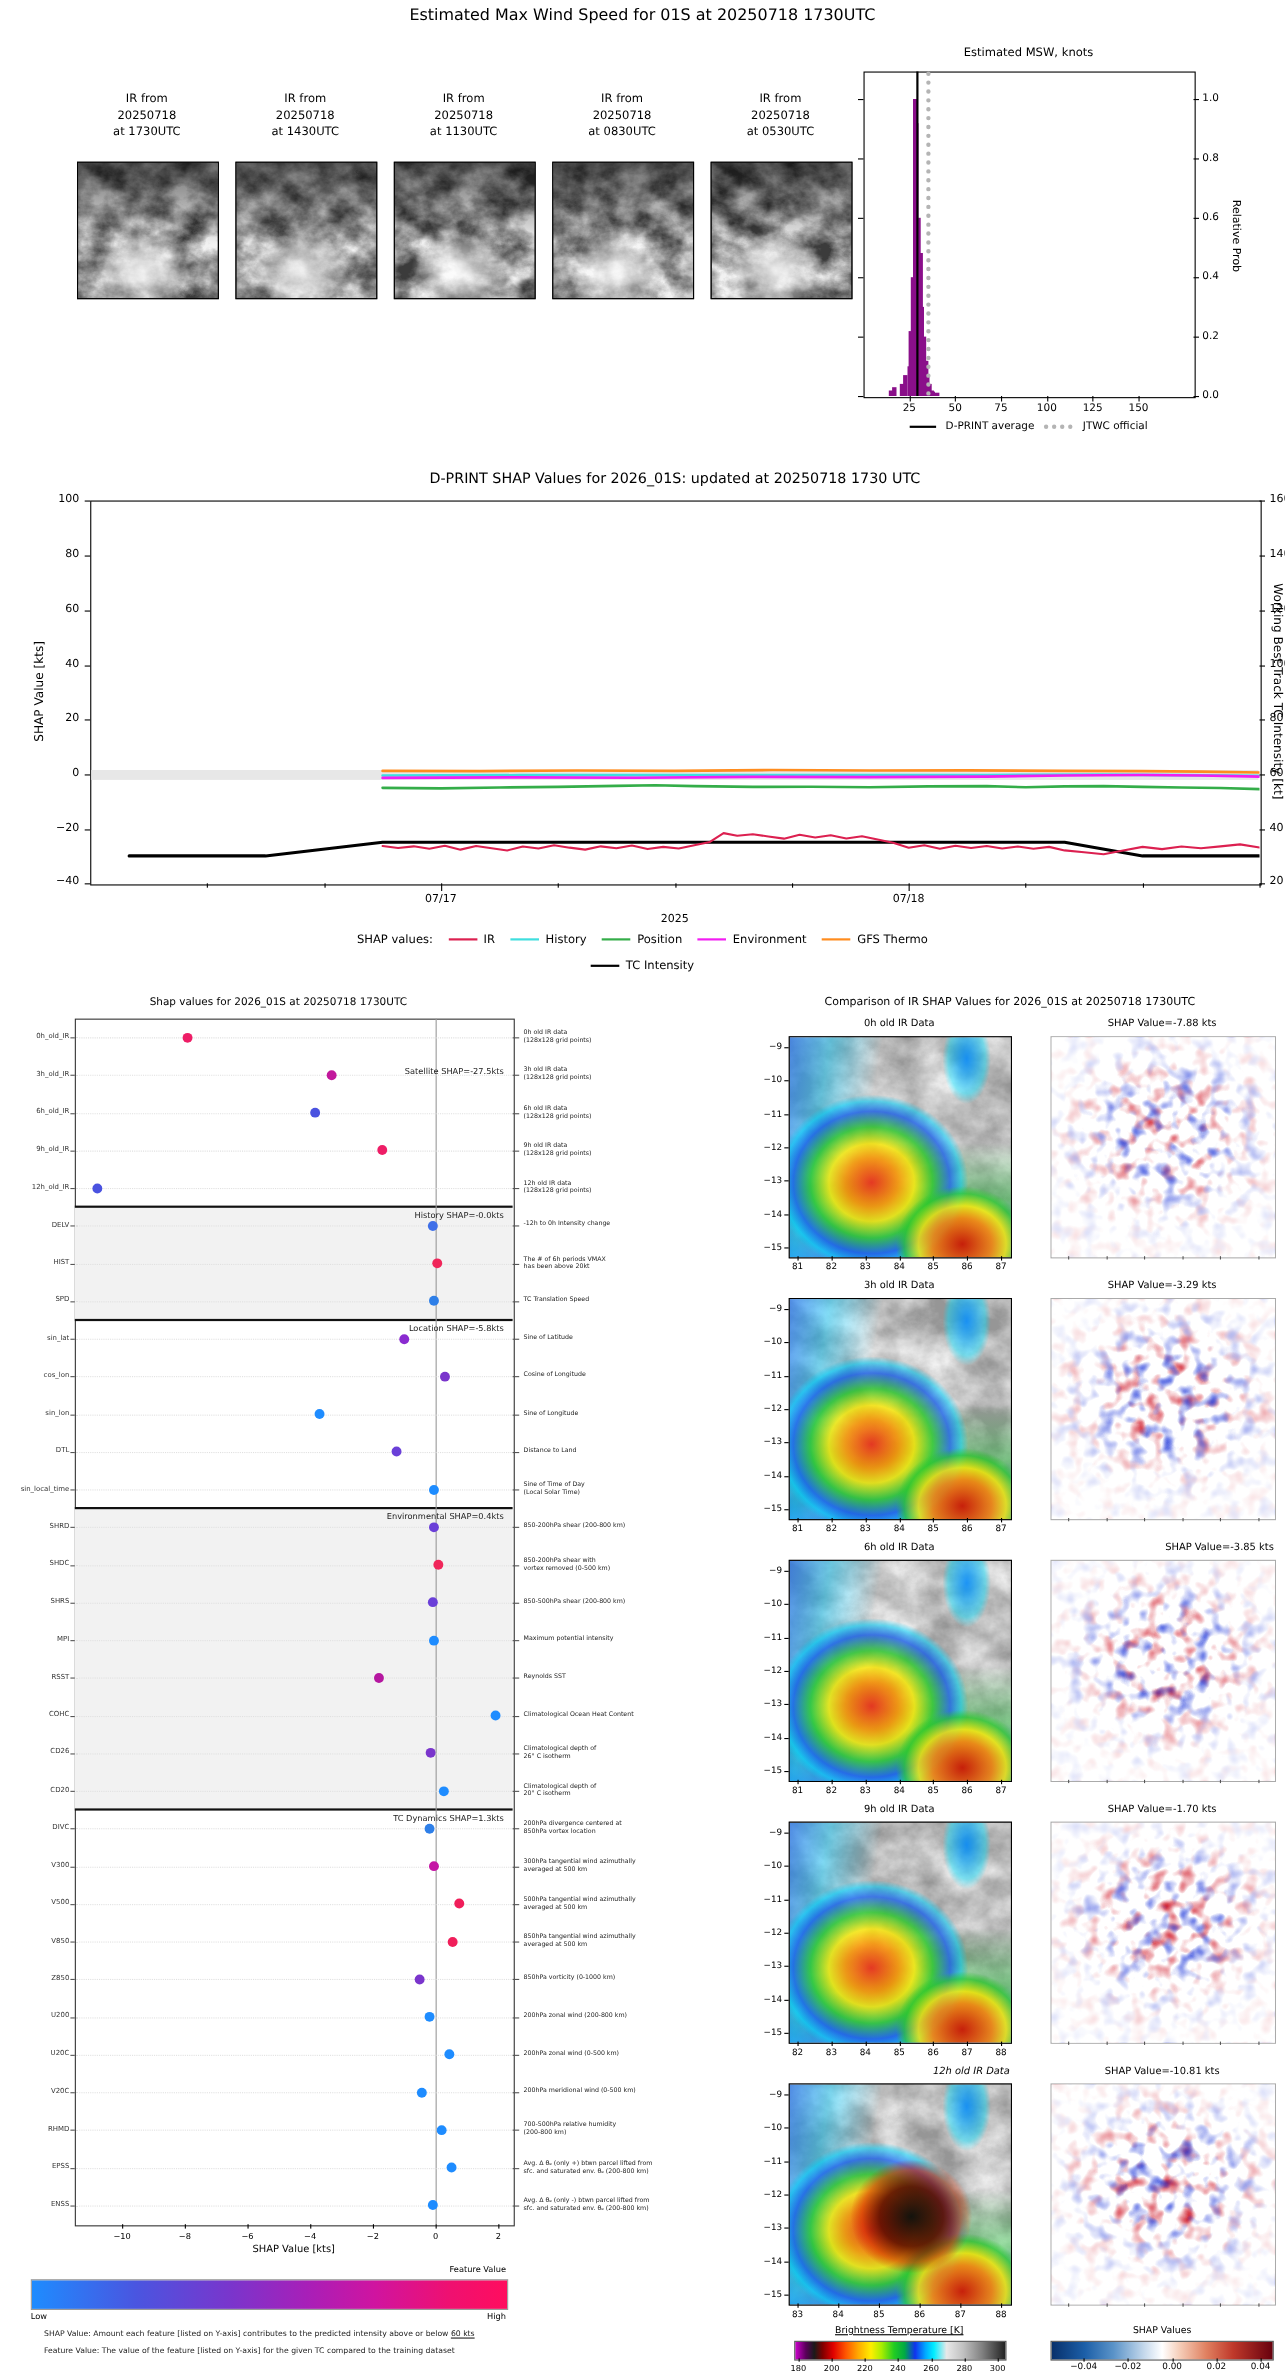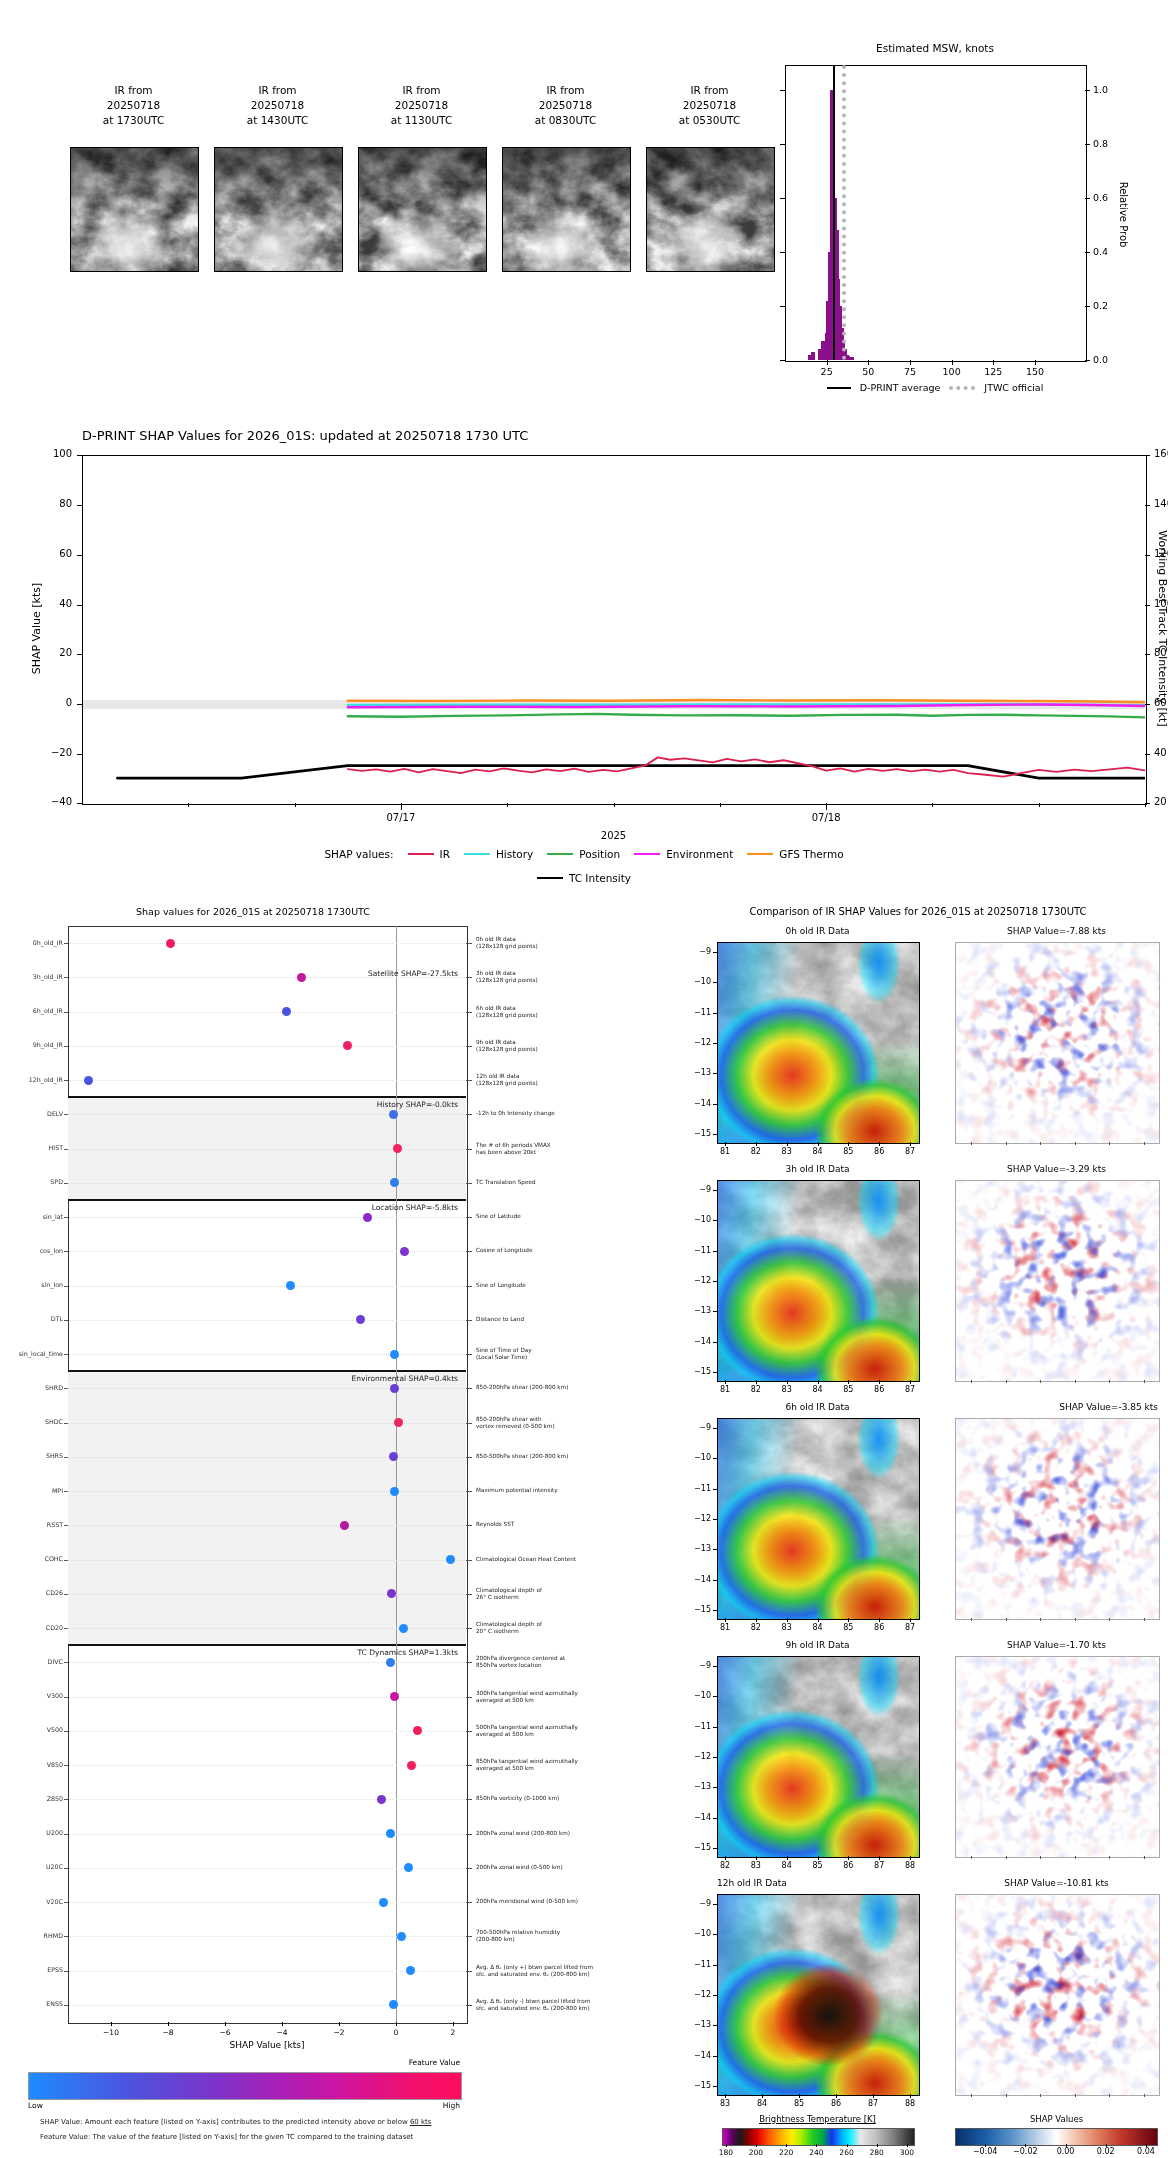--- a/index.html
+++ b/index.html
@@ -9,21 +9,21 @@
   #gen{position:absolute;inset:0;}
   #top-title{position:absolute;left:0;top:6px;width:1168px;text-align:center;font-size:14.5px;}
   
   #hist-frame{position:absolute;left:785px;top:65px;width:300px;height:295px;border:1.2px solid #000;}
   #hist-title{position:absolute;left:785px;top:42px;width:300px;text-align:center;font-size:10.5px;}
   #hist-ylabel{position:absolute;left:1058px;top:209px;width:130px;text-align:center;font-size:10px;transform:rotate(90deg);}
   #hist-legend{position:absolute;left:735px;top:382px;width:400px;display:flex;justify-content:center;align-items:center;gap:9px;font-size:9.5px;}
   .sw-line{display:inline-block;width:24px;border-top:2px solid #000;}
   .sw-dots{display:inline-block;width:26px;border-top:4px dotted #b4b4b4;}
   
-  #mid-title{position:absolute;left:82px;top:428px;width:1063px;text-align:left;font-size:13px;}
+  #mid-title{position:absolute;left:82px;top:428px;width:1063px;text-align:center;font-size:13px;}
   #mid-frame{position:absolute;left:82px;top:455px;width:1063px;height:348px;border:1.2px solid #000;}
   #mid-band{position:absolute;left:83px;top:700px;width:1061px;height:9px;background:#e7e7e7;}
   #mid-ylabel-left{position:absolute;left:-44px;top:622px;width:160px;text-align:center;font-size:11px;transform:rotate(-90deg);}
   #mid-ylabel-right{position:absolute;left:1042px;top:622px;width:240px;text-align:center;font-size:11px;transform:rotate(90deg);}
   #mid-xlabel{position:absolute;left:82px;top:830px;width:1063px;text-align:center;font-size:10px;}
   #mid-legend-row1,#mid-legend-row2{position:absolute;left:0;width:1168px;display:flex;justify-content:center;align-items:center;gap:14px;font-size:10.5px;}
   #mid-legend-row1{top:848px;}
   #mid-legend-row2{top:872px;}
   .leg-sw{display:inline-block;width:26px;height:0;border-top:2.6px solid #000;}
   .leg-item{display:flex;align-items:center;gap:6px;}
@@ -59,20 +59,21 @@
     linear-gradient(to top, rgba(25,120,235,.72), rgba(45,190,65,.5) 26%, transparent 52%);}
   .ir-dark::after{content:"";position:absolute;inset:0;background:
     radial-gradient(32% 30% at 55% 60%, rgba(12,12,12,.97), rgba(95,12,0,.9) 45%, rgba(210,45,0,.6) 70%, transparent 86%);}
   .shap-fade{position:absolute;inset:0;background:
     radial-gradient(62% 55% at 52% 45%, transparent 30%, rgba(255,255,255,.55) 60%, rgba(255,255,255,.85) 90%);}
 </style>
 </head>
 <body>
 
 <div id="fig">
+  <div id="top-title">Estimated Max Wind Speed for 01S at 20250718 1730UTC</div>
 
   <div id="hist-title">Estimated MSW, knots</div>
   <div id="hist-frame"></div>
   <div id="hist-ylabel">Relative Prob</div>
   <div id="hist-legend">
     <span class="sw-line"></span>
     <span>D-PRINT average</span>
     <span class="sw-dots"></span>
     <span>JTWC official</span>
   </div>
@@ -797,21 +798,21 @@
       <div class="abs" style="left: 879.167px; top: 1856px; width: 1px; height: 4px; background: rgb(0, 0, 0);"></div>
       <div class="abs" style="left: 867.167px; top: 1861px; width: 24px; text-align: center; font-size: 8px;">87</div>
       <div class="abs" style="left: 910px; top: 1856px; width: 1px; height: 4px; background: rgb(0, 0, 0);"></div>
       <div class="abs" style="left: 898px; top: 1861px; width: 24px; text-align: center; font-size: 8px;">88</div>
       <div class="abs" style="left: 971.24px; top: 1856px; width: 1px; height: 3px; background: rgb(85, 85, 85);"></div>
       <div class="abs" style="left: 1005.75px; top: 1856px; width: 1px; height: 3px; background: rgb(85, 85, 85);"></div>
       <div class="abs" style="left: 1040.26px; top: 1856px; width: 1px; height: 3px; background: rgb(85, 85, 85);"></div>
       <div class="abs" style="left: 1074.77px; top: 1856px; width: 1px; height: 3px; background: rgb(85, 85, 85);"></div>
       <div class="abs" style="left: 1109.28px; top: 1856px; width: 1px; height: 3px; background: rgb(85, 85, 85);"></div>
       <div class="abs" style="left: 1143.79px; top: 1856px; width: 1px; height: 3px; background: rgb(85, 85, 85);"></div>
-      <div class="abs" style="left: 717px; top: 1878px; width: 201px; text-align: left; font-size: 9px;">12h old IR Data</div>
+      <div class="abs" style="left: 717px; top: 1878px; width: 201px; text-align: right; font-size: 9px; font-style: italic;">12h old IR Data</div>
       <div class="abs" style="left: 955px; top: 1878px; width: 203px; text-align: center; font-size: 9px;">SHAP Value=-10.81 kts</div>
       <div class="abs" style="left: 717px; top: 1894px; width: 201px; height: 200px; background: rgb(150, 150, 150); border: 1px solid rgb(0, 0, 0); overflow: hidden;">
         <svg class="fill" viewBox="0 0 100 100" preserveAspectRatio="none">
           <rect width="100" height="100" filter="url(#gr4)"></rect>
         </svg>
         <div class="ir-overlay ir-dark"></div>
       </div>
       <div class="abs" style="left: 955px; top: 1894px; width: 203px; height: 200px; background: rgb(255, 255, 255); border: 1px solid rgb(170, 170, 170); overflow: hidden;">
         <svg class="fill" viewBox="0 0 100 100" preserveAspectRatio="none">
           <rect width="100" height="100" fill="#ffffff"></rect>

